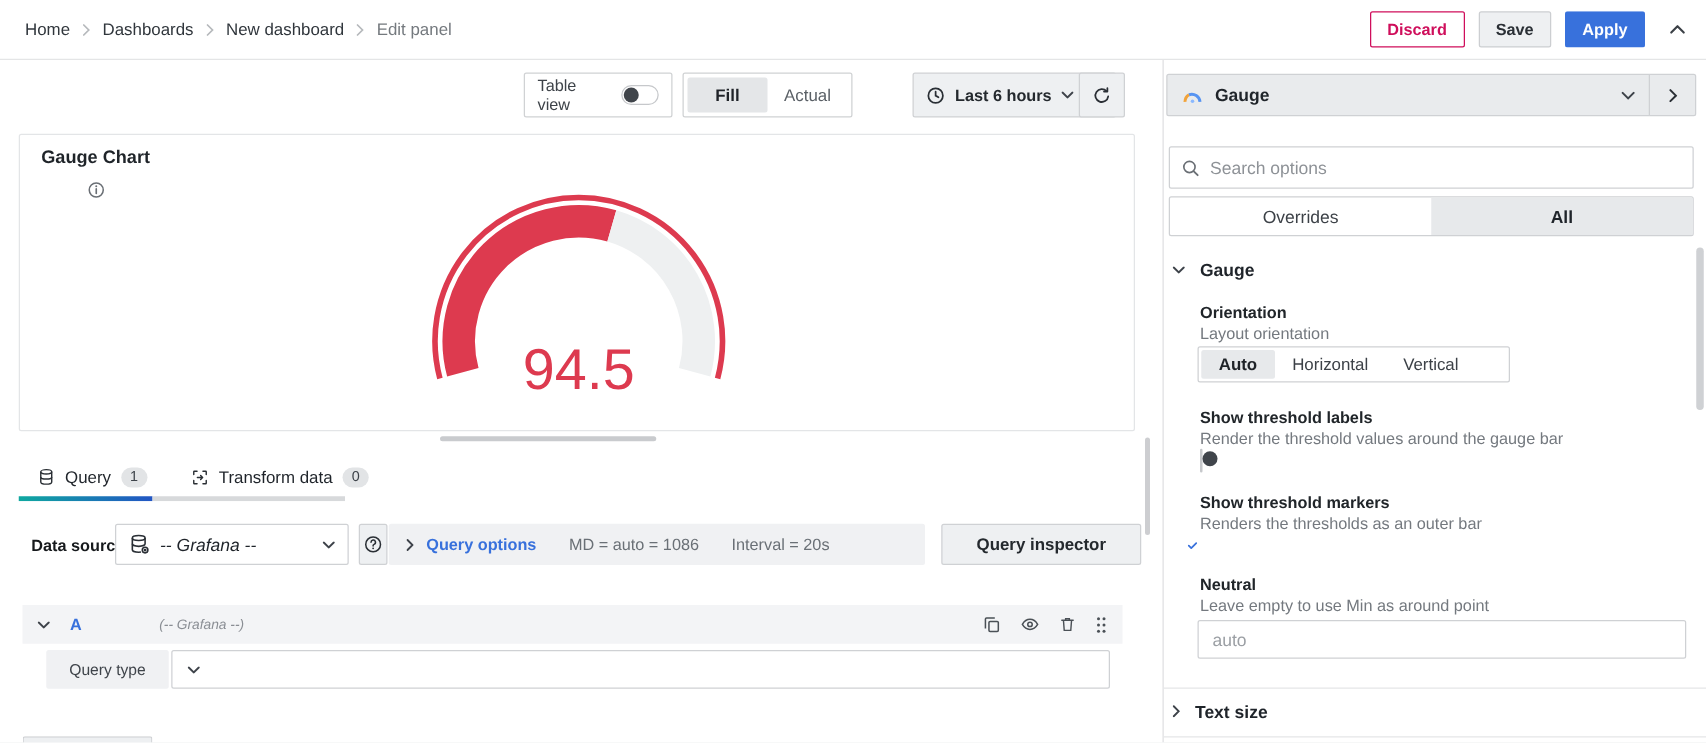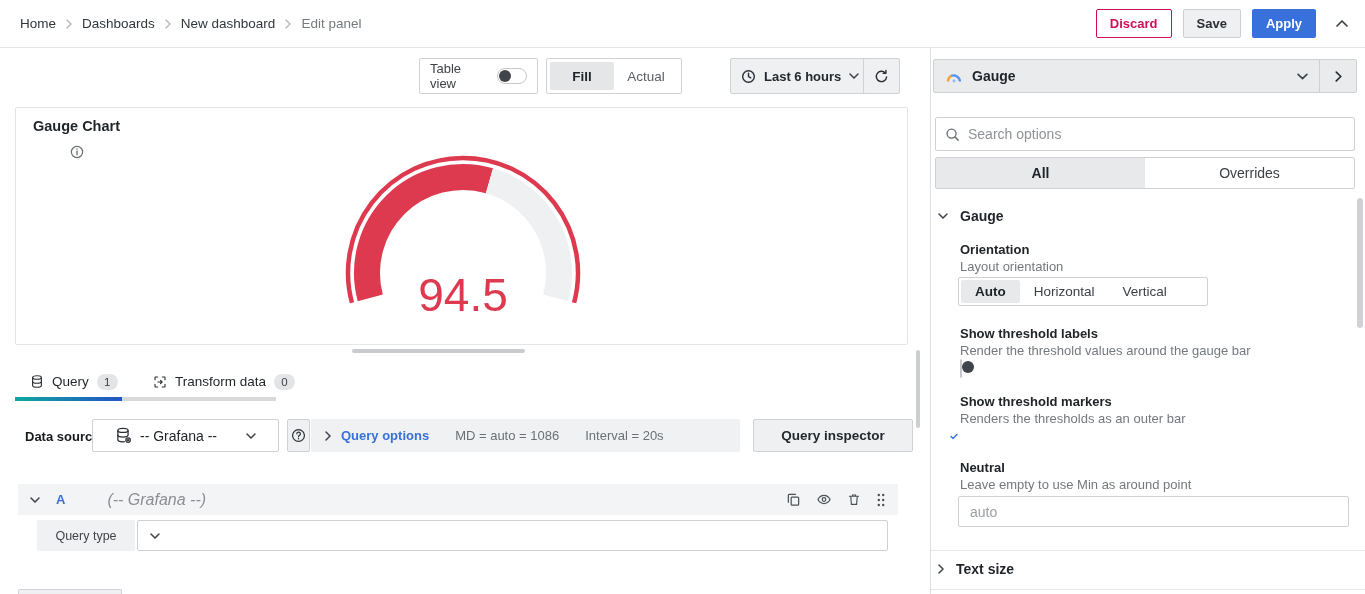--- a/index.html
+++ b/index.html
@@ -67,38 +67,38 @@
   .tab-ic { color: #2a2f34; display: flex; }
   .underline-active { left: 15px; top: 397px; width: 107px; height: 4px;
                       background: linear-gradient(90deg, #0fa8a0, #2255c4); }
   .underline-track { left: 122px; top: 397px; width: 154px; height: 4px; background: #d7d9db; }
 
   
   .query-pane { left: 0; top: 401px; width: 930px; height: 193px; background: #ffffff; }
   .ds-label { position: absolute; left: 25px; top: 28px; font-size: 13px; font-weight: 700; color: #16191c; }
   .ds-picker { position: absolute; left: 92px; top: 18px; width: 187px; height: 33px; background: #fff;
                border: 1px solid #cfd1d4; border-radius: 2px; display: flex; align-items: center; gap: 8px;
-               padding: 0 22px; cursor: pointer; }
+               padding: 0 10px; cursor: pointer; font-style: italic; }
   .ds-picker .name { flex: 1; font-size: 14px; color: #1f242a; }
   .help-btn { position: absolute; left: 287px; top: 18px; width: 23px; height: 33px; background: #eef0f2;
               border: 1px solid #cfd1d4; border-radius: 2px; display: flex; align-items: center; justify-content: center;
               color: #2a2f35; cursor: pointer; }
   .qo-strip { position: absolute; left: 311px; top: 18px; width: 429px; height: 33px; background: #f0f1f3;
               border-radius: 2px; display: flex; align-items: center; gap: 26px; padding: 0 14px; }
   .qo-head { display: flex; align-items: center; gap: 10px; cursor: pointer; }
   .qo-title { font-size: 13px; font-weight: 700; color: #3871dc; }
   .qo-meta { font-size: 13px; color: #6a7076; }
   .chev { color: #3e434a; display: flex; }
   .qi-btn { position: absolute; left: 753px; top: 18px; width: 160px; height: 33px; background: #eef0f2;
             border: 1px solid #cfd1d4; border-radius: 2px; display: flex; align-items: center; justify-content: center;
             font-size: 13.5px; font-weight: 700; color: #24292e; cursor: pointer; }
   .row-a { position: absolute; left: 18px; top: 83px; width: 880px; height: 31px; background: #f3f4f6;
            display: flex; align-items: center; padding: 0 12px; }
   .row-a .refid { margin-left: 16px; font-size: 13px; font-weight: 700; color: #3871dc; cursor: pointer; }
-  .row-a .dsname { margin-left: 42px; font-size: 16px; font-style: italic; color: #8a8e94; }
+  .row-a .dsname { margin-left: 62px; font-size: 11px; font-style: italic; color: #8a8e94; }
   .row-a .spacer { flex: 1; }
   .row-icons { display: flex; align-items: center; gap: 15px; color: #4a5056; }
   .row-icons > span { display: flex; cursor: pointer; }
   .qt-chip { position: absolute; left: 37px; top: 119px; width: 98px; height: 31px; background: #f0f1f3;
              border-radius: 2px; display: flex; align-items: center; justify-content: center; font-size: 12.5px; color: #3f444a; }
   .qt-select { position: absolute; left: 137px; top: 119px; width: 751px; height: 31px; background: #fff;
                border: 1px solid #cfd1d4; border-radius: 2px; display: flex; align-items: center; padding: 0 12px;
                cursor: pointer; }
   .qt-select .val { flex: 1; font-size: 14px; color: #1f242a; }
   .add-sliver { position: absolute; left: 18px; top: 188px; width: 104px; height: 6px; background: #eef0f2;
@@ -401,22 +401,22 @@
       <span class="search-ic">
           <svg width="15" height="15" viewBox="0 0 16 16">
             <circle cx="7" cy="7" r="4.8" fill="none" stroke="currentColor" stroke-width="1.4"></circle>
             <line x1="10.7" y1="10.7" x2="14" y2="14" stroke="currentColor" stroke-width="1.6" stroke-linecap="round"></line>
           </svg>
         </span>
       <input type="text" placeholder="Search options" style="">
     </div>
 
     <div class="ov-tabs">
+      <span class="ov-tab">Overrides</span>
       <span class="ov-tab active">All</span>
-      <span class="ov-tab">Overrides</span>
     </div>
 
     <div class="sec-header" style="top:160px;">
       <span class="chev">
           <svg width="10" height="6" viewBox="0 0 10 6">
             <path d="M1 1l4 4 4-4" stroke="currentColor" stroke-width="1.5" fill="none" stroke-linecap="round"></path>
           </svg>
         </span>
       <span class="sec-title">Gauge</span>
     </div>

